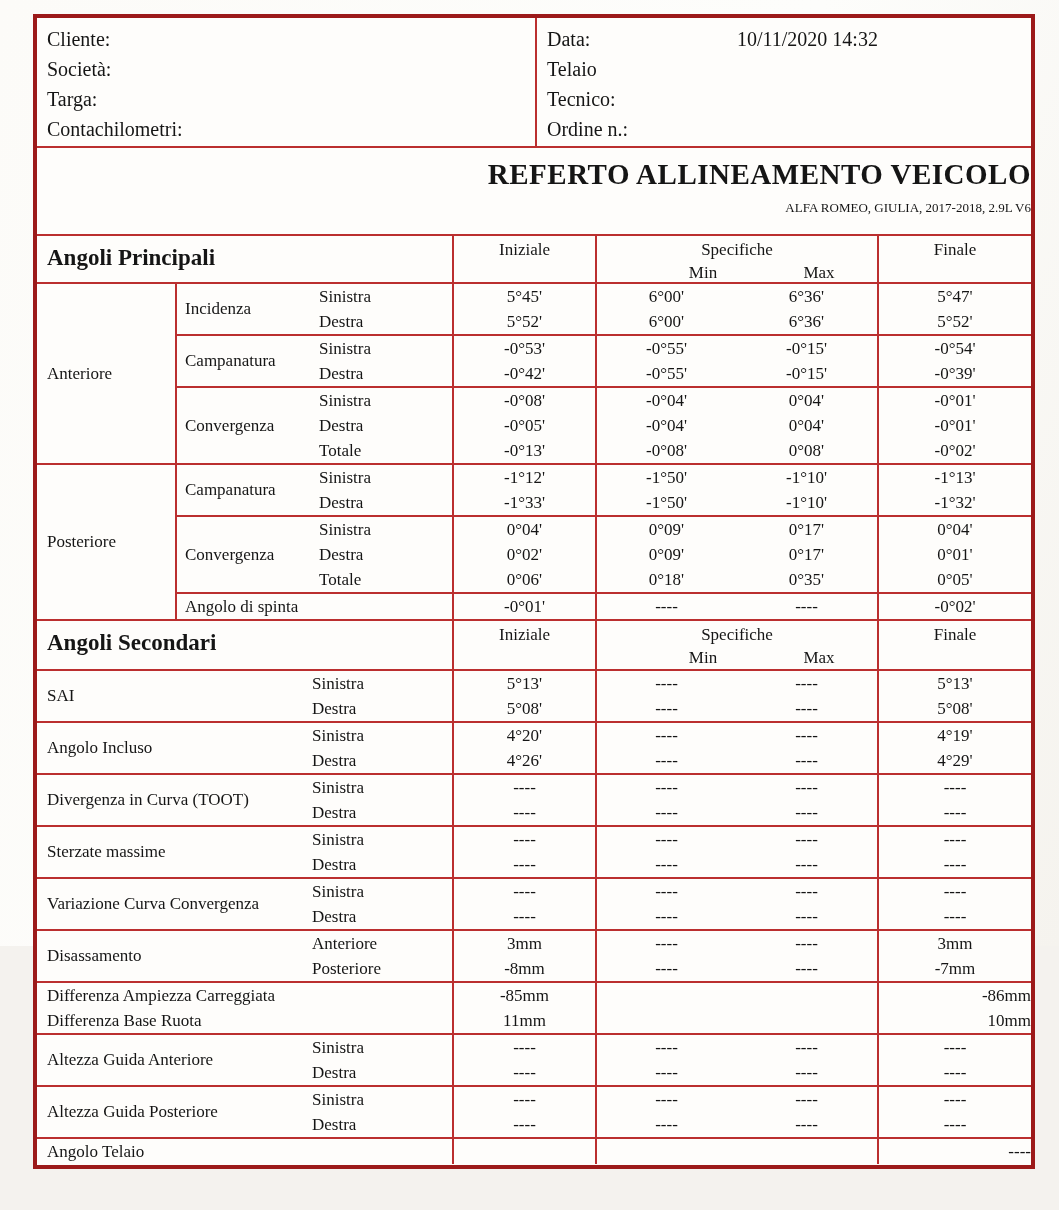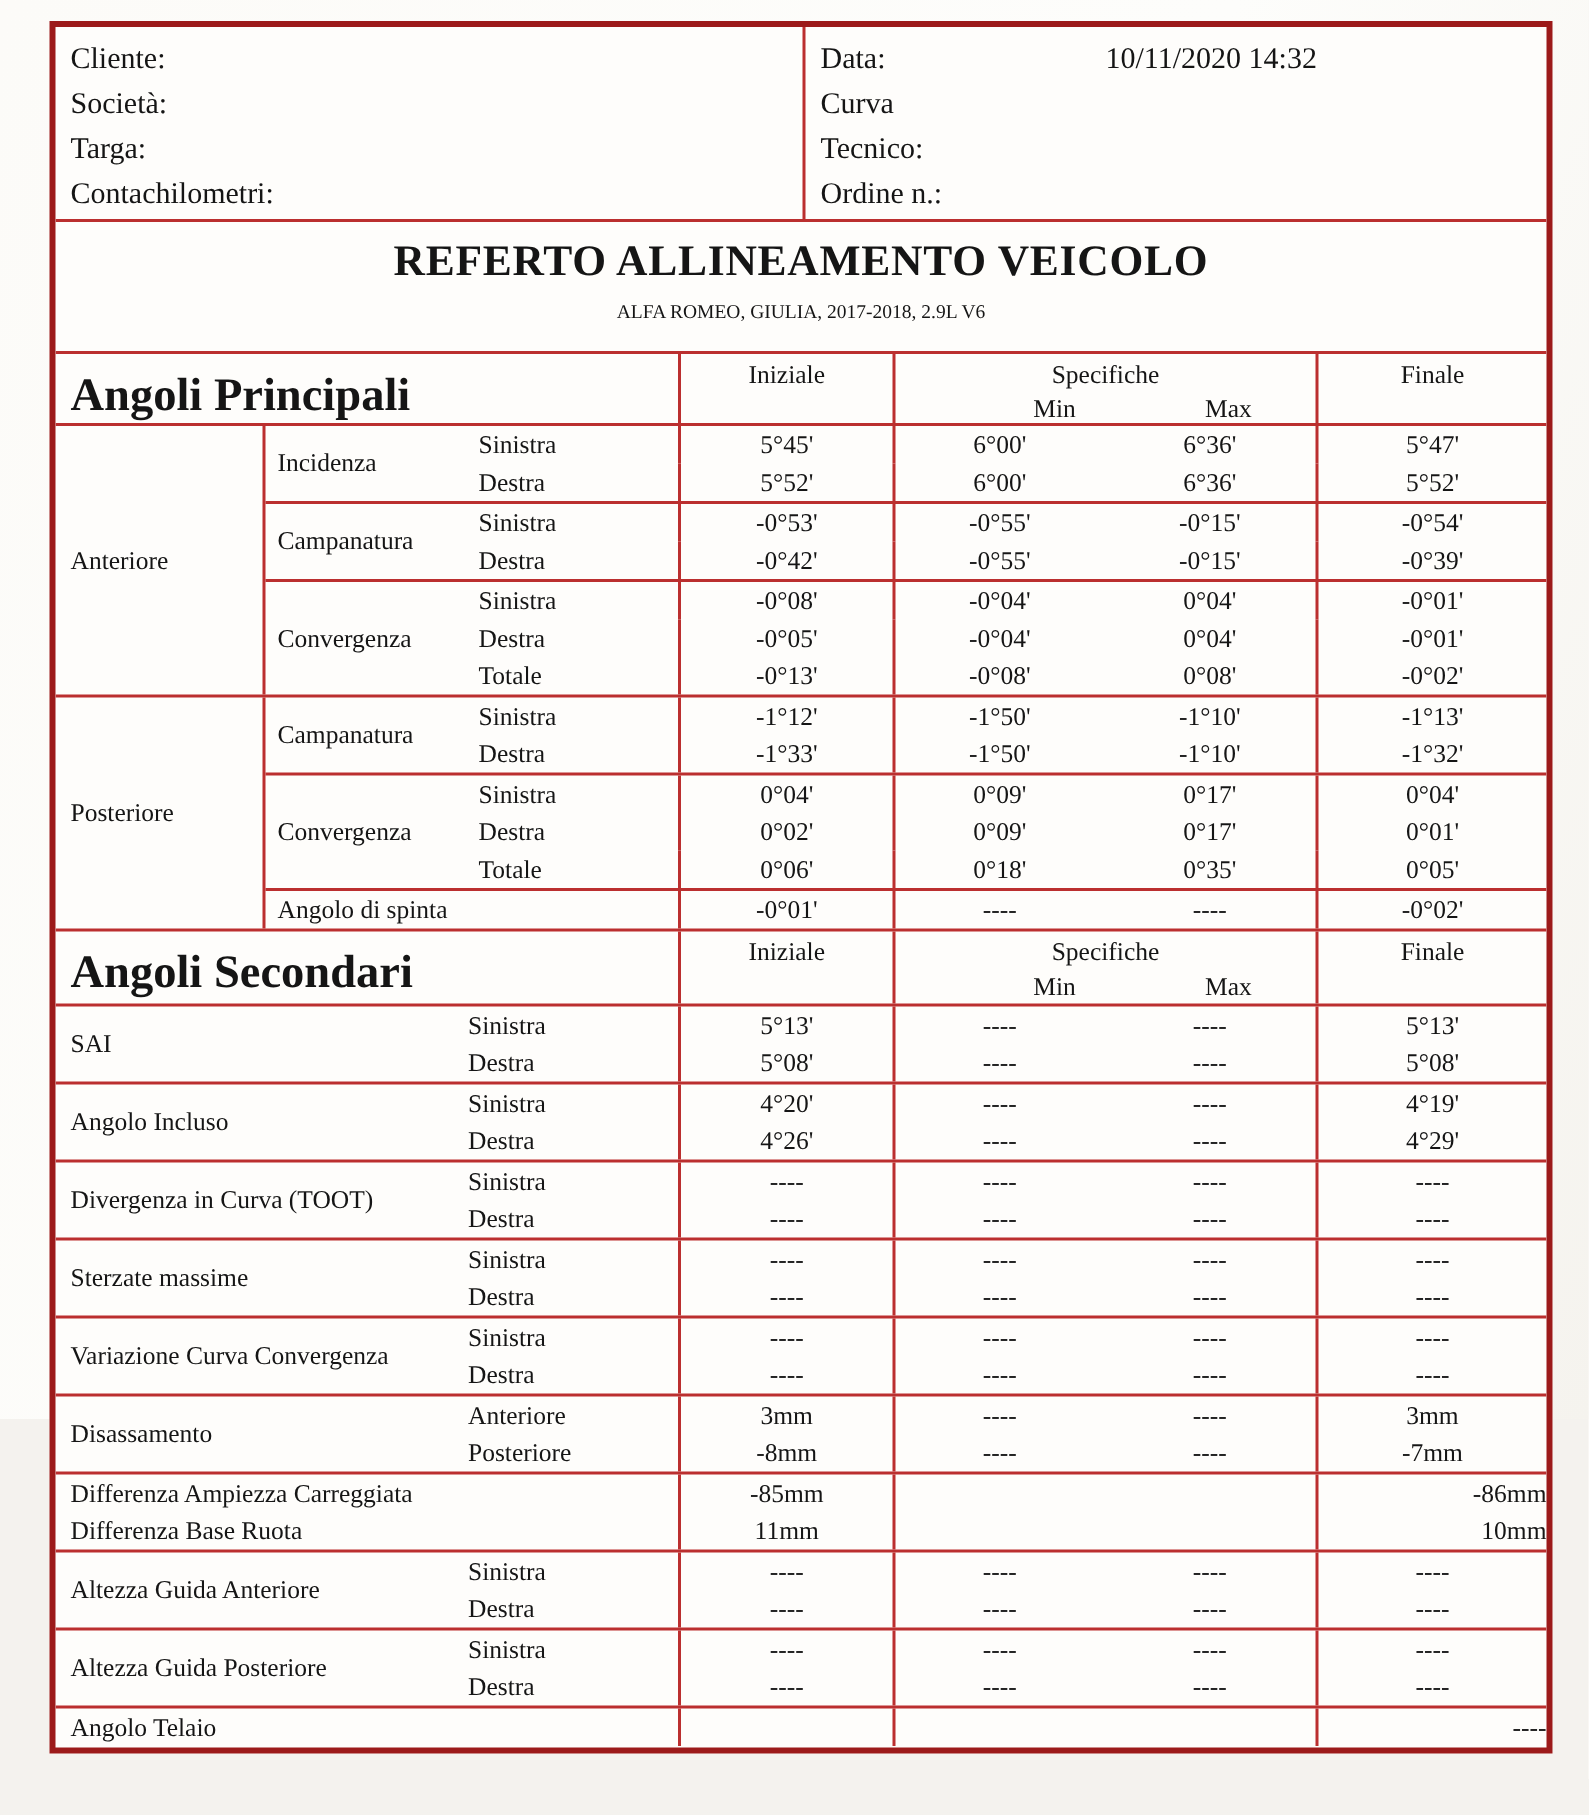--- a/index.html
+++ b/index.html
@@ -23,28 +23,28 @@
     box-sizing:border-box;border:4px solid var(--hv);
     background:#fefdfb;overflow:hidden;
   }
   
   .top{display:grid;grid-template-columns:498px 1fr;height:130px;box-sizing:border-box;border-bottom:2px solid var(--ln);}
   .top-left{padding:6px 0 0 10px;}
   .top-right{border-left:2px solid var(--ln);padding:6px 0 0 10px;}
   .fld{font-size:20px;line-height:30px;}
   .top-right .fld{display:grid;grid-template-columns:190px 1fr;}
   
-  .titleblock{box-sizing:border-box;height:88px;border-bottom:2px solid var(--ln);text-align:center;padding-top:10px;}
+  .titleblock{box-sizing:border-box;height:88px;border-bottom:2px solid var(--ln);text-align:right;padding-top:10px;}
   .doc-title{font-size:29px;font-weight:bold;letter-spacing:.5px;}
   .doc-subtitle{font-size:13px;margin-top:9px;}
   
   .sec-hdr{display:grid;grid-template-columns:415px 143px 282px 1fr;box-sizing:border-box;border-bottom:2px solid var(--ln);}
   .sec-hdr.h1{height:48px;}
   .sec-hdr.h2{height:52px;border-top:2px solid var(--ln);}
-  .sec-title{font-size:31px;font-weight:bold;padding:9px 0 0 10px;}
+  .sec-title{font-size:23px;font-weight:bold;padding:9px 0 0 10px;}
   .hc{border-left:2px solid var(--ln);text-align:center;font-size:17px;padding-top:4px;box-sizing:border-box;}
   .mm{display:grid;grid-template-columns:1fr 1fr;margin-top:3px;margin-left:48px;}
   
   .pa{display:grid;grid-template-columns:140px 1fr;}
   .pa + .pa{border-top:2px solid var(--ln);}
   .al{border-right:2px solid var(--ln);display:flex;align-items:center;padding-left:10px;font-size:17px;box-sizing:border-box;}
   .pg{display:grid;grid-template-columns:142px 133px 143px 141px 141px 1fr;grid-auto-rows:25px;font-size:17px;}
   .pg + .pg{border-top:2px solid var(--ln);}
   .an{grid-column:1;display:flex;align-items:center;padding-left:8px;}
   .an.w2{grid-column:1 / span 2;}
@@ -81,21 +81,21 @@
       <div class="fld">Società:</div>
       <div class="fld">Targa:</div>
       <div class="fld">Contachilometri:</div>
     </div>
     <div class="top-right">
       <div class="fld">
         <span>Data:</span>
         <span>10/11/2020 14:32</span>
       </div>
       <div class="fld">
-        <span>Curva</span>
+        <span>Telaio</span>
         <span></span>
       </div>
       <div class="fld">
         <span>Tecnico:</span>
         <span></span>
       </div>
       <div class="fld">
         <span>Ordine n.:</span>
         <span></span>
       </div>

